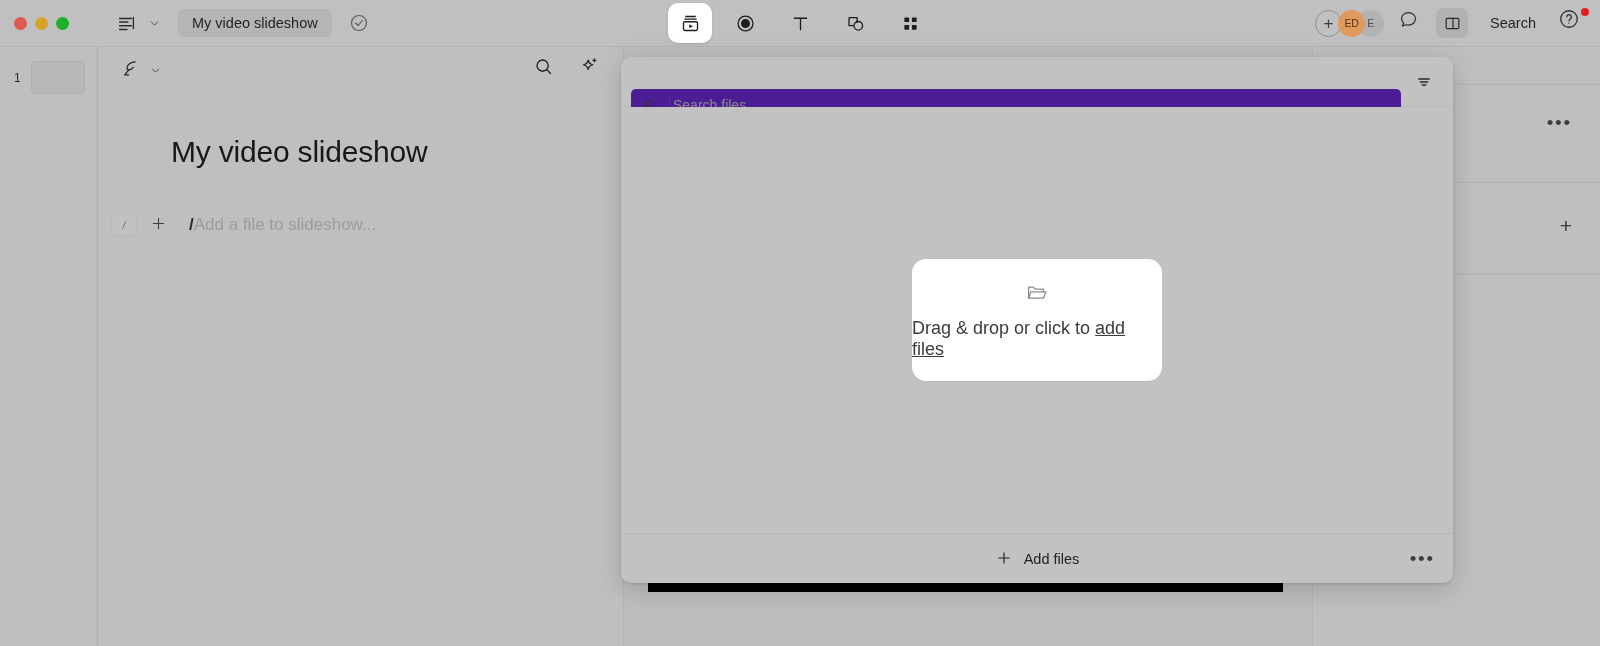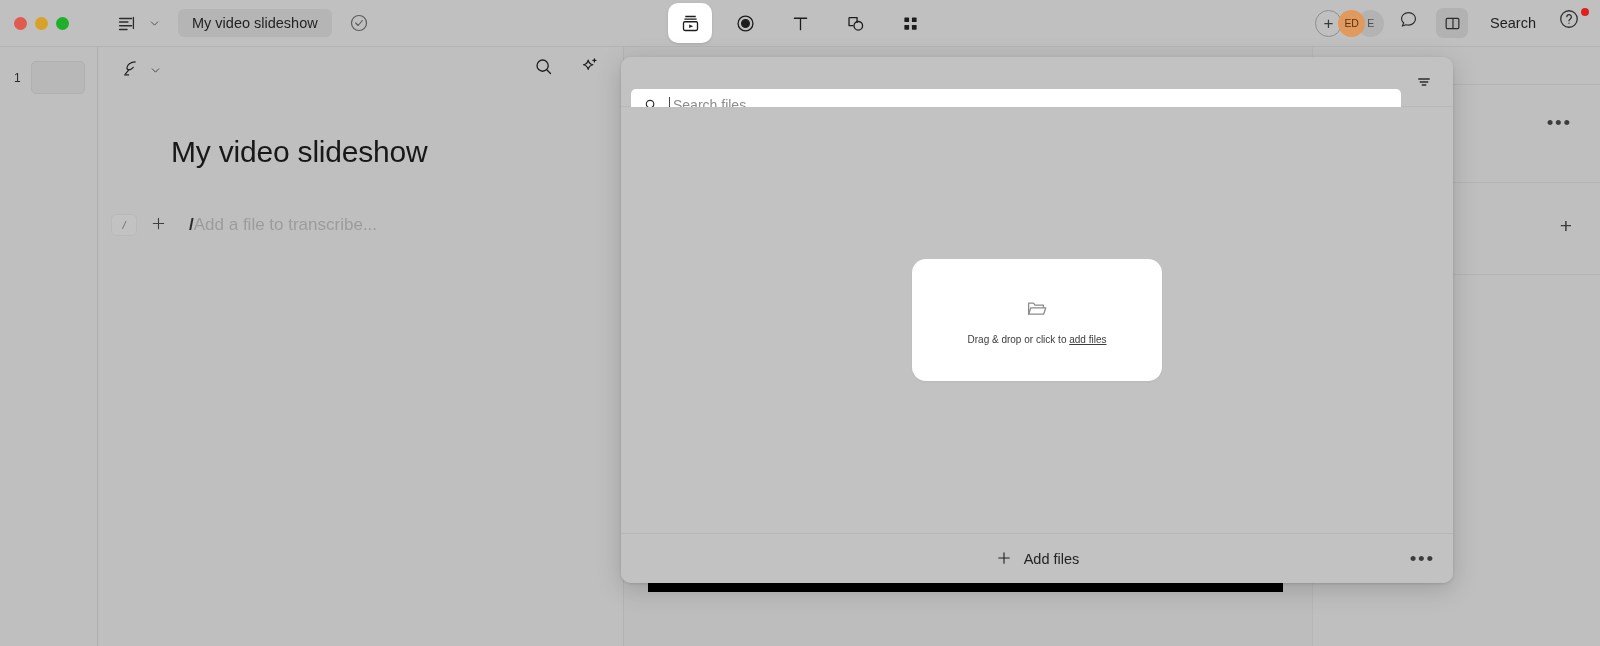--- a/index.html
+++ b/index.html
@@ -251,21 +251,21 @@
   .mp-searchrow {
     height: 50px;
     display: flex; align-items: center;
     padding: 0 14px 0 10px;
     border-bottom: 1px solid #b9b9b9;
     background: #c2c2c2;
   }
   .search-field {
     flex: 1;
     height: 32px;
-    background: #ffffff;
+    background: #4c1d95;
     border-radius: 5px;
     display: flex; align-items: center;
     padding: 0 12px;
     gap: 10px;
     margin-top: 47px;
   }
   .search-ic { width: 16px; height: 16px; color: #2f2f2f; flex: none; }
   .search-caret {
     width: 1px; height: 16px; background: #4a4a4a;
     margin-right: -7px;
@@ -286,21 +286,21 @@
   .dropzone {
     width: 250px; height: 122px;
     background: #ffffff;
     border-radius: 14px;
     display: flex; flex-direction: column;
     align-items: center; justify-content: center;
     gap: 14px;
     box-shadow: 0 1px 2px rgba(0,0,0,0.05);
   }
   .dz-folder { width: 24px; height: 24px; color: #8b8b8b; }
-  .dz-text { font-size: 10px; color: #3c3c3c; }
+  .dz-text { font-size: 18px; color: #3c3c3c; }
   .dz-link { text-decoration: underline; color: #3c3c3c; }
 
   .mp-footer {
     height: 50px;
     border-top: 1px solid #b7b7b7;
     display: flex; align-items: center;
     position: relative;
     background: #c2c2c2;
   }
   .addfiles {
@@ -453,21 +453,21 @@
 
     <div class="doc-heading">My video slideshow</div>
 
     <div class="doc-line">
       <span class="slash-chip">/</span>
       <span class="plus-ic">
         <svg viewBox="0 0 24 24" width="19" height="19" fill="none" stroke="currentColor" stroke-width="1.4" stroke-linecap="round">
           <path d="M12 5.5v13M5.5 12h13"></path>
         </svg>
       </span>
-      <span class="doc-line-text"><span class="slash-mark">/</span><span>Add a file to transcribe...</span></span>
+      <span class="doc-line-text"><span class="slash-mark">/</span><span>Add a file to slideshow...</span></span>
     </div>
   </div>
 
   <div class="stage-backdrop">
     <div class="video-black-bar"></div>
   </div>
 
   <div class="right-rail">
     <div class="rr-sec s1"></div>
     <div class="rr-sec s2">

